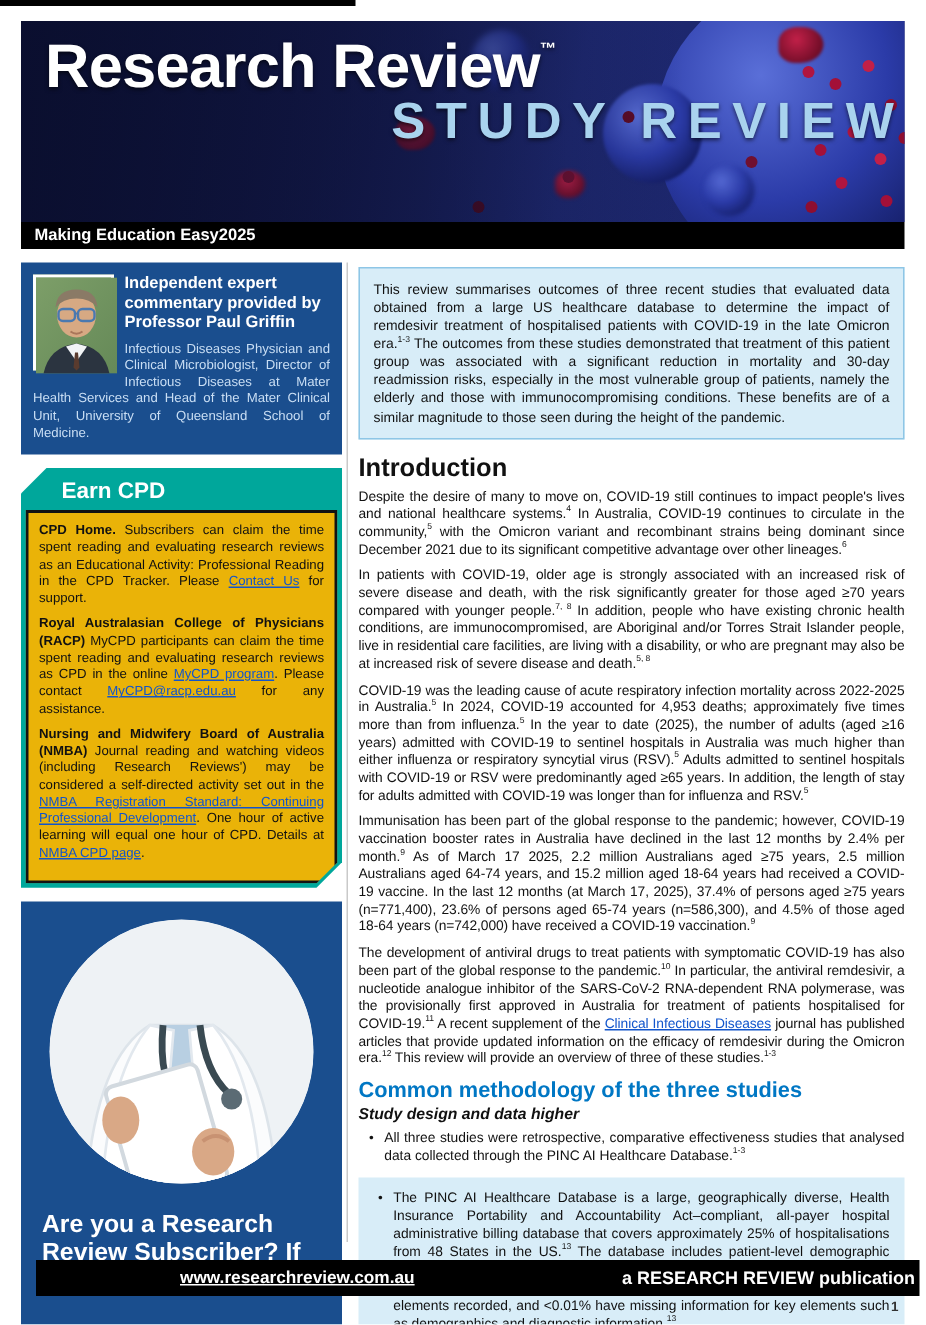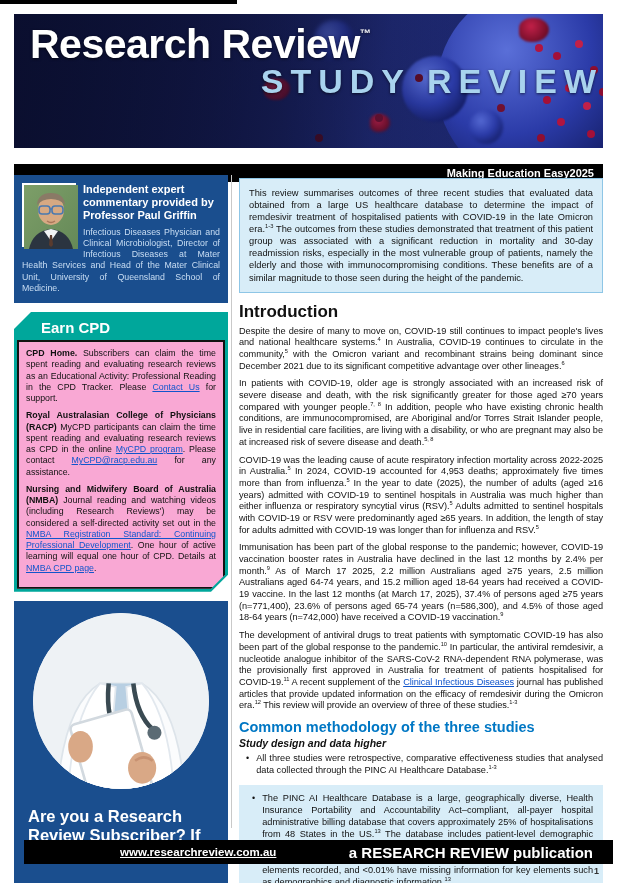--- a/index.html
+++ b/index.html
@@ -38,40 +38,40 @@
   .mast-text { position:relative; padding:10px 0 0 16px; }
   .brand-line { color:#fff; font-size:41px; font-weight:bold; letter-spacing:-0.5px; line-height:1.02;
     text-shadow:0 1px 3px rgba(0,0,0,.6); }
   .brand-line .tm { font-size:11px; vertical-align:top; position:relative; top:4px; }
   .pub-title { color:#a9d3ee; font-size:34px; font-weight:bold; letter-spacing:7px; line-height:1.0;
     margin-top:-2px; text-shadow:0 1px 3px rgba(0,0,0,.6);text-align:right; }
   .mast-subtitle { color:#fff; font-size:13px; font-weight:bold; line-height:1.16; width:552px;
     margin-top:7px; text-shadow:0 1px 2px rgba(0,0,0,.7); }
 
   
-  .edu-bar { position:absolute; left:14px; top:164px; width:589px; height:18px; background:#000;
-    color:#fff; display:flex; justify-content:flex-end; align-items:center; padding:0 9px;
+  .edu-bar { position:absolute; left:14px; top:148px; width:589px; height:18px; background:#000;
+    color:#fff; display:flex; justify-content:flex-start; align-items:center; padding:0 9px;
     font-size:11px; font-weight:bold; }
 
   
   .col-rule { position:absolute; left:231px; top:175px; width:1px; height:653px; background:#c9c9c9; }
   .sidebar { position:absolute; left:14px; top:175px; width:214px; }
   .main-col { position:absolute; left:239px; top:178px; width:364px; }
 
   
   .expert-box { background:#1a4e8e; padding:8px 8px 9px; overflow:hidden; }
   .expert-photo { float:left; width:54px; height:64px; border:2px solid #fff; margin:0 7px 3px 0; background:#6a8f5f; }
   .expert-heading { color:#fff; font-size:11px; font-weight:bold; line-height:1.2; }
   .expert-bio { color:#c9def4; font-size:8.8px; line-height:1.28; margin-top:4px; text-align:justify; }
 
   
   .cpd-box { margin-top:9px; background:#00a79b; padding:3px;
     clip-path:polygon(17px 0, 100% 0, 100% calc(100% - 17px), calc(100% - 17px) 100%, 0 100%, 0 17px); }
   .cpd-title { color:#fff; font-size:15px; font-weight:bold; padding:4px 0 4px 24px; }
-  .cpd-body { background:#f9a8d4; border:2px solid #121212; padding:6px 7px 7px; font-size:8.8px; line-height:1.28;
+  .cpd-body { background:#eab308; border:2px solid #121212; padding:6px 7px 7px; font-size:8.8px; line-height:1.28;
     text-align:justify; clip-path:polygon(0 0, 100% 0, 100% calc(100% - 14px), calc(100% - 14px) 100%, 0 100%); }
   .cpd-body p { margin-bottom:6px; }
   .cpd-body p:last-child { }
 
   
   .subscribe-box { margin-top:9px; background:#1a4e8e; padding:12px 14px 14px; }
   .doctor-circle { width:176px; height:176px; border-radius:50%; margin:0 auto 18px; background:#eef2f5; overflow:hidden; }
   .subscribe-heading { color:#fff; font-size:16.5px; font-weight:bold; line-height:1.15; margin-bottom:16px; }
 
   
@@ -86,21 +86,21 @@
   .meth-sub { font-size:10.5px; font-weight:bold; font-style:italic; margin-bottom:4px; }
   .bullet { display:flex; gap:7px; font-size:9.2px; line-height:1.3; margin-bottom:8px; padding-left:7px; }
   .bullet .dot { flex:0 0 auto; font-size:9px; }
   .bullet .btxt { text-align:justify; }
   .bullet.highlight { background:#d8edf8; padding:8px 10px 8px 13px; margin-left:0; }
 
   
   .footer-bar { position:absolute; left:24px; top:840px; width:589px; height:24px; background:#000;
     display:flex; align-items:center; }
   .footer-url { color:#fff; font-size:11.5px; font-weight:bold; text-decoration:underline; margin-left:96px; }
-  .footer-pub { color:#fff; font-size:15px; font-weight:bold; margin-left:auto; margin-right:20px; }
+  .footer-pub { color:#fff; font-size:12px; font-weight:bold; margin-left:auto; margin-right:3px; }
   .page-num { position:absolute; right:18px; top:866px; font-size:9px; font-weight:bold; color:#333; }
 </style>
 </head>
 <body>
 
 <div class="page">
   <div class="top-strip"></div>
 
   <header class="masthead">
     <div class="virus-art">

